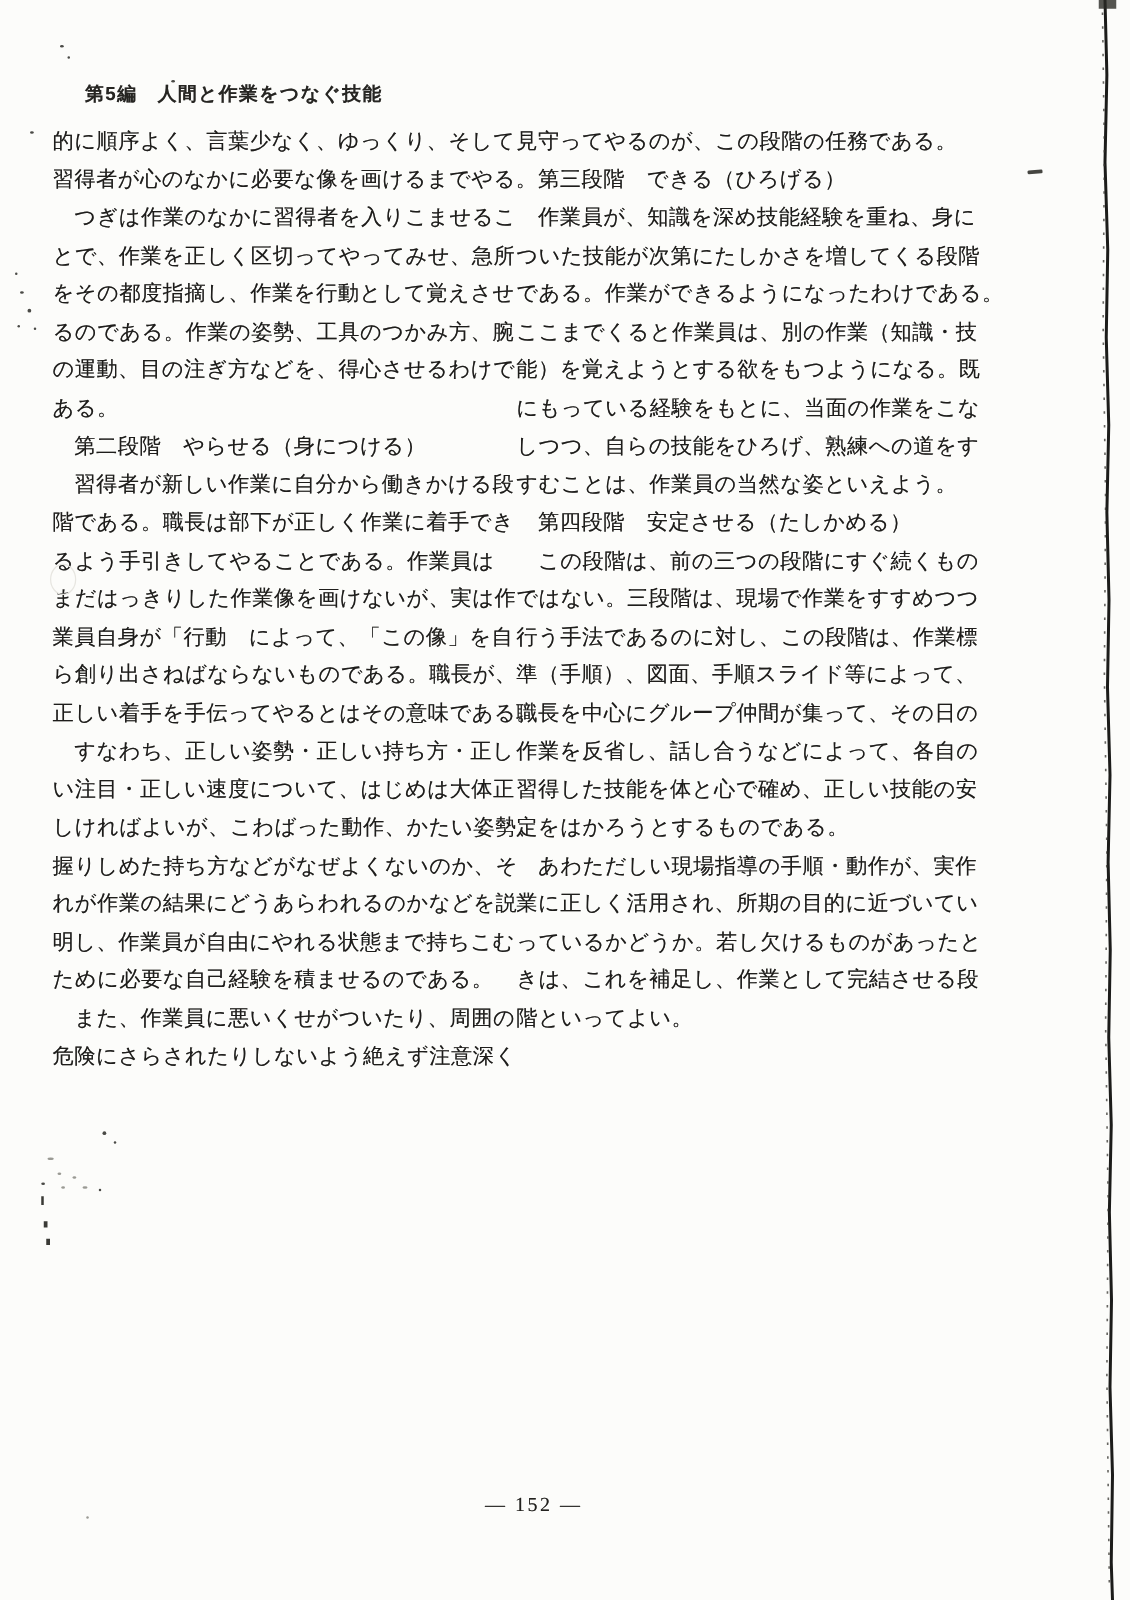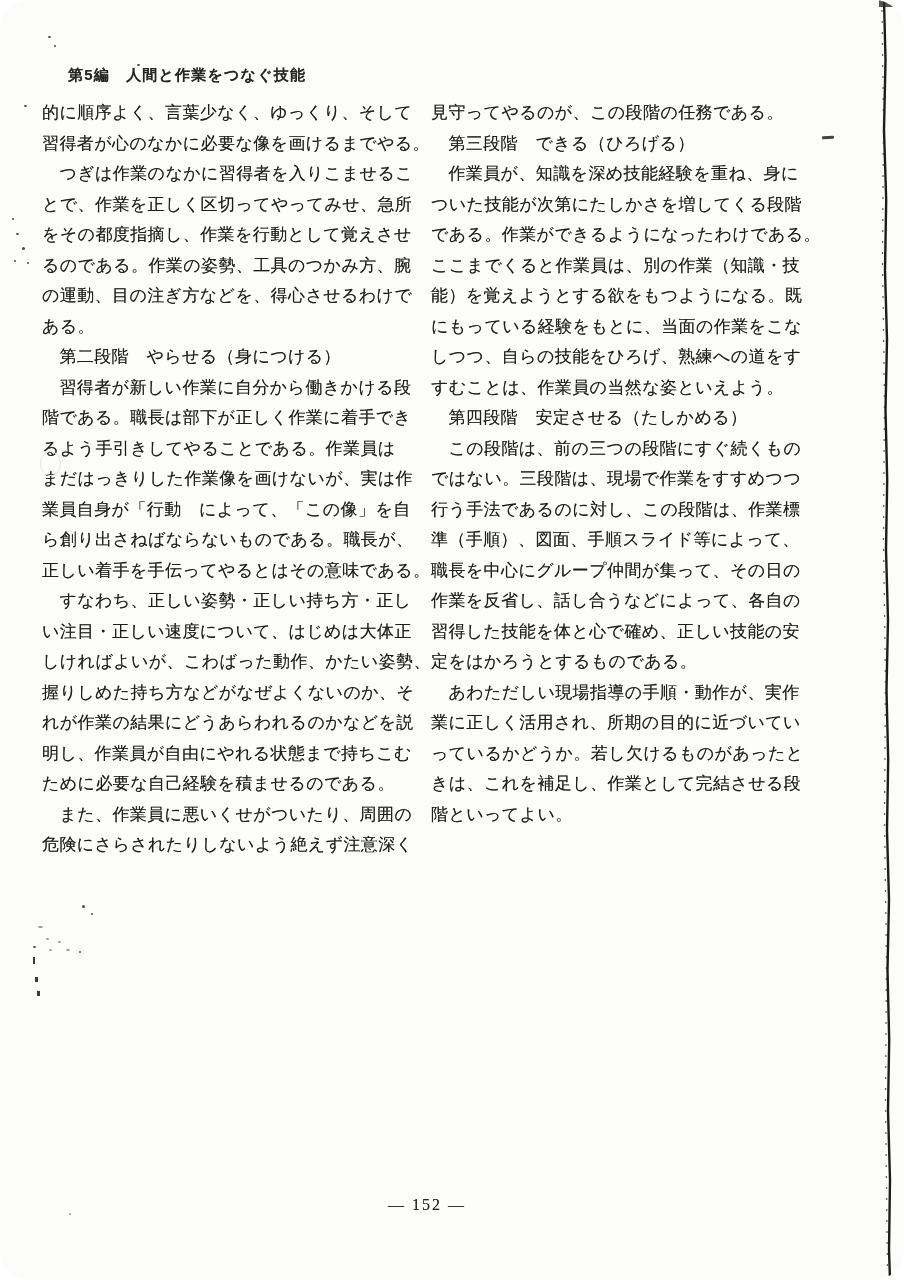--- a/index.html
+++ b/index.html
@@ -3,37 +3,36 @@
 <meta charset="utf-8">
 <style>
   html,body{margin:0;padding:0;background:#ffffff;}
   .page{
     position:relative;
     width:904px;height:1280px;
     background:#fcfcfa;
     overflow:hidden;
     font-family:"Liberation Serif","DejaVu Serif",serif;
     color:#1e1d1b;
-    border-radius:30px;
   }
   .running-header{
     position:absolute;left:68px;top:66px;
     font-family:"Liberation Sans","DejaVu Sans",sans-serif;
     font-weight:bold;font-size:15px;letter-spacing:1.2px;
     color:#262522;
     text-shadow:0 0 .5px rgba(30,30,30,.45);
   }
   .col{
     position:absolute;top:98px;
     font-size:17px;line-height:30.5px;letter-spacing:0.4px;
     white-space:pre;
     text-shadow:0 0 .5px rgba(25,25,25,.55);
   }
   .col-left{left:42px;}
-  .col-right{left:431px;}
+  .col-right{left:413px;}
   .tline{height:30.5px;}
   .page-number{
     position:absolute;left:352px;top:1196px;width:150px;
     text-align:center;font-size:16px;letter-spacing:2px;
     color:#23221f;
     text-shadow:0 0 .5px rgba(25,25,25,.5);
   }
   .binding{position:absolute;top:0;left:0;width:904px;height:1280px;pointer-events:none;}
   .speck{position:absolute;background:#4a4a46;border-radius:50%;}
   .speck.light{background:#9a9a94;}

